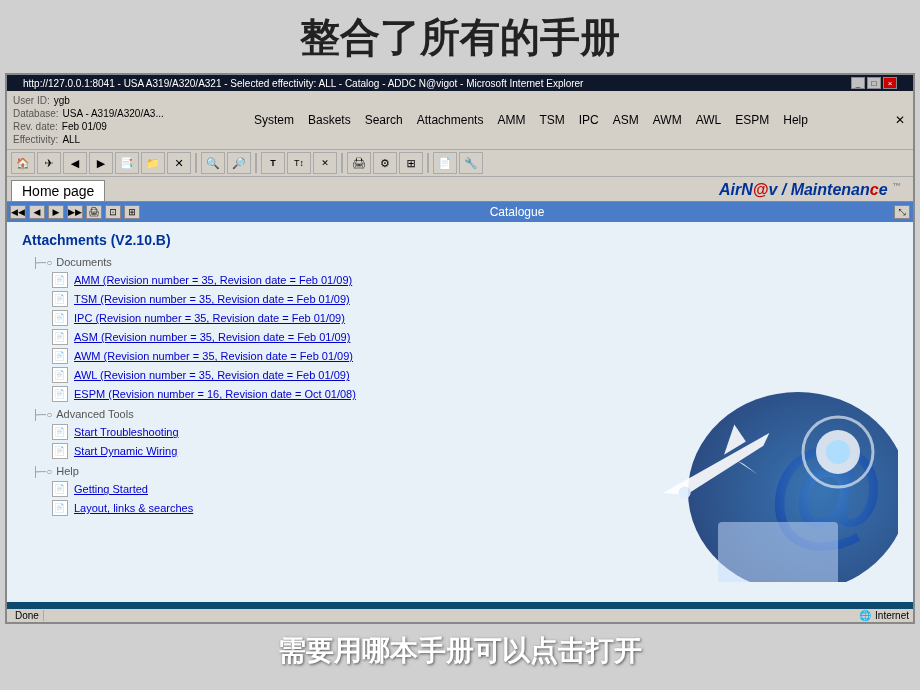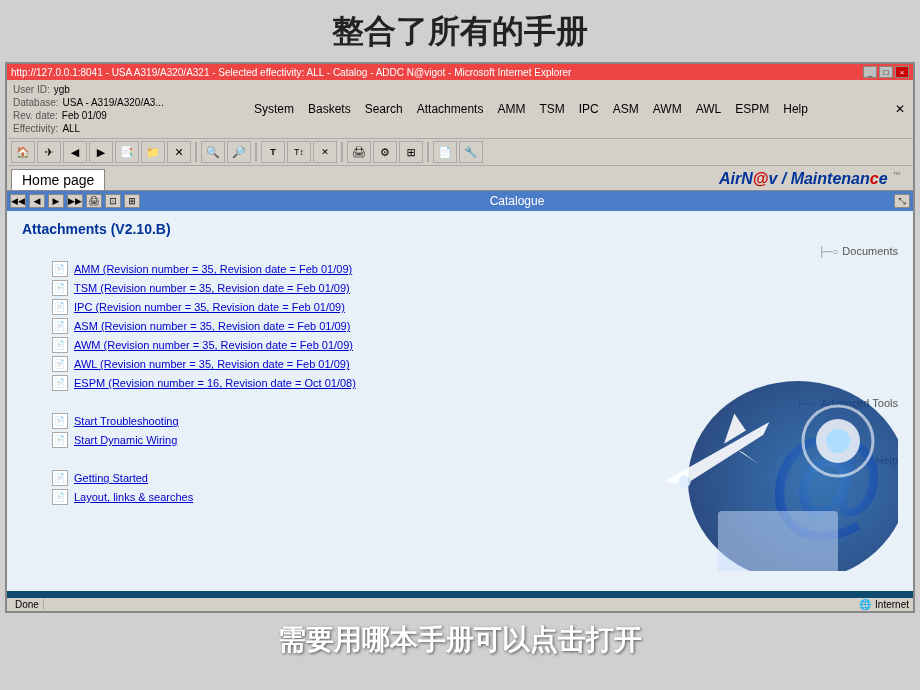--- a/index.html
+++ b/index.html
@@ -12,40 +12,40 @@
       position: relative;
     }
 
     
     .page-title-area {
       text-align: center;
       padding: 10px 0 8px 0;
       background: #d0d0d0;
     }
     .page-title-text {
-      font-size: 32px;
+      font-size: 40px;
       font-weight: bold;
       color: #222;
       font-family: 'SimHei', '黑体', Arial, sans-serif;
     }
 
     
     .browser-window {
       margin: 0 5px;
       border: 2px solid #888;
       background: #fff;
       position: relative;
     }
 
     
     .title-bar {
-      background: #ef4444;
+      background: #0f172a;
       color: #fff;
       font-size: 10px;
-      padding: 2px 4px;
+      padding: 2px 16px;
       display: flex;
       justify-content: space-between;
       align-items: center;
     }
     .title-bar-controls {
       display: flex;
       gap: 2px;
     }
     .title-bar-btn {
       background: #c0c0c0;
@@ -177,21 +177,20 @@
       margin-left: 10px;
     }
 
     .tree-branch {
       display: flex;
       align-items: center;
       gap: 4px;
       margin-bottom: 4px;
       color: #555;
       font-size: 11px;
-      justify-content: flex-end;
     }
     .tree-branch::before {
       content: "├─○";
       font-size: 10px;
       color: #888;
     }
 
     .doc-item {
       display: flex;
       align-items: center;

